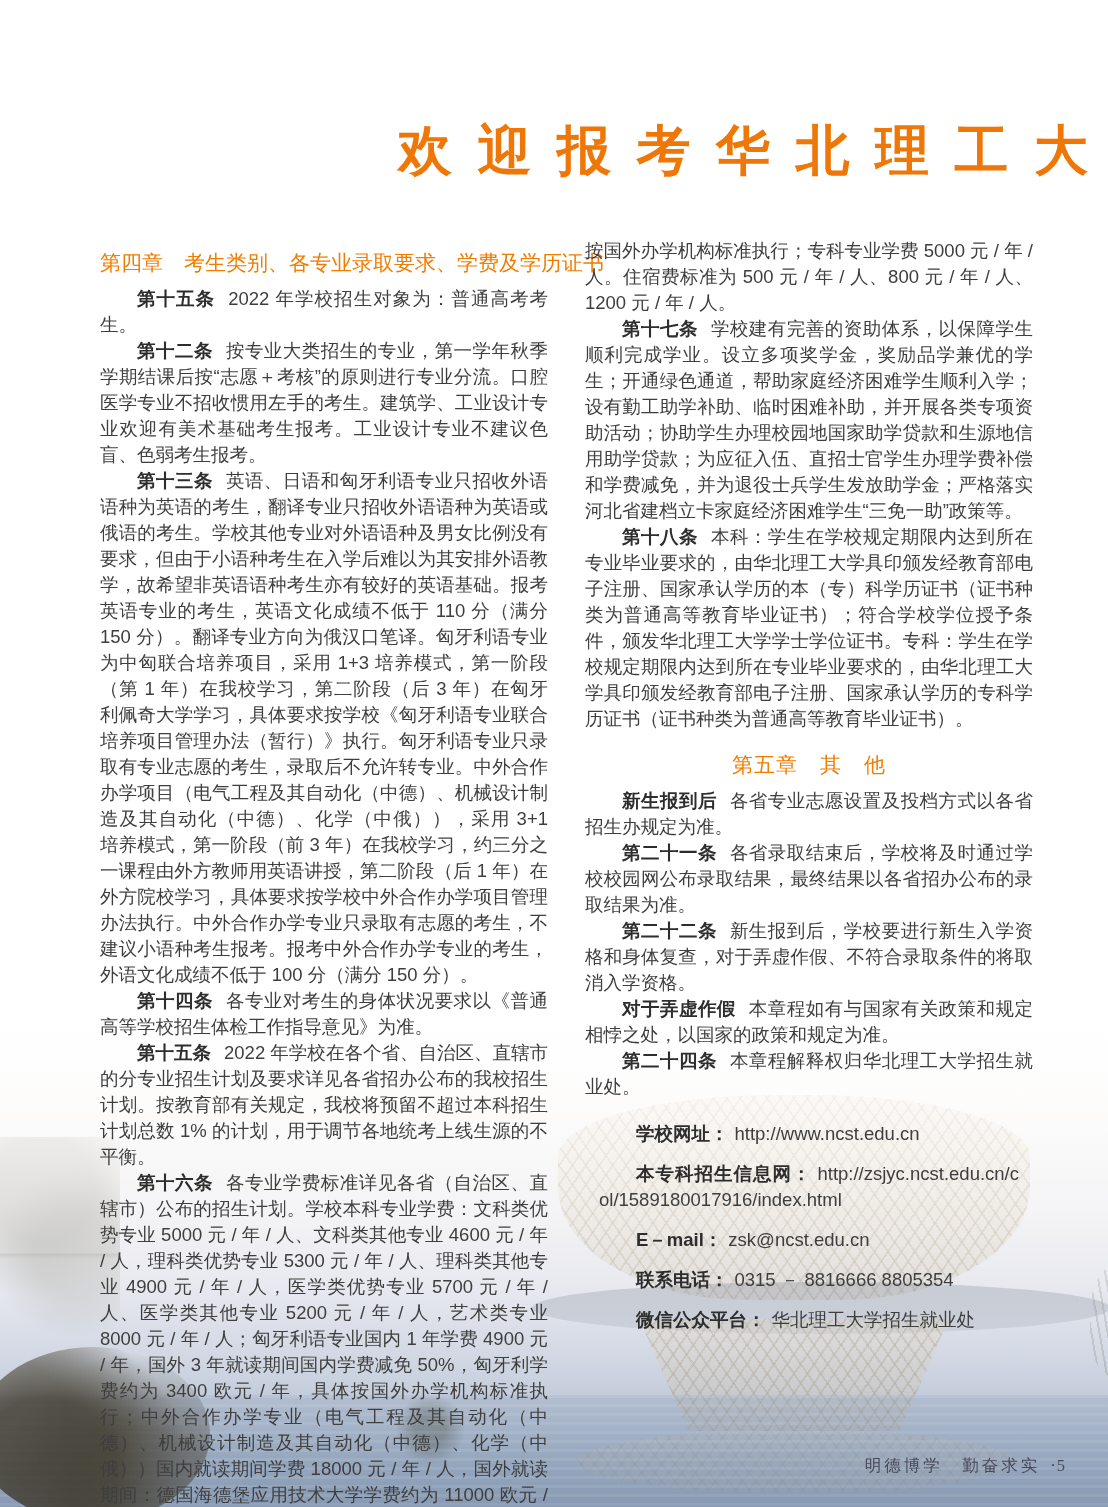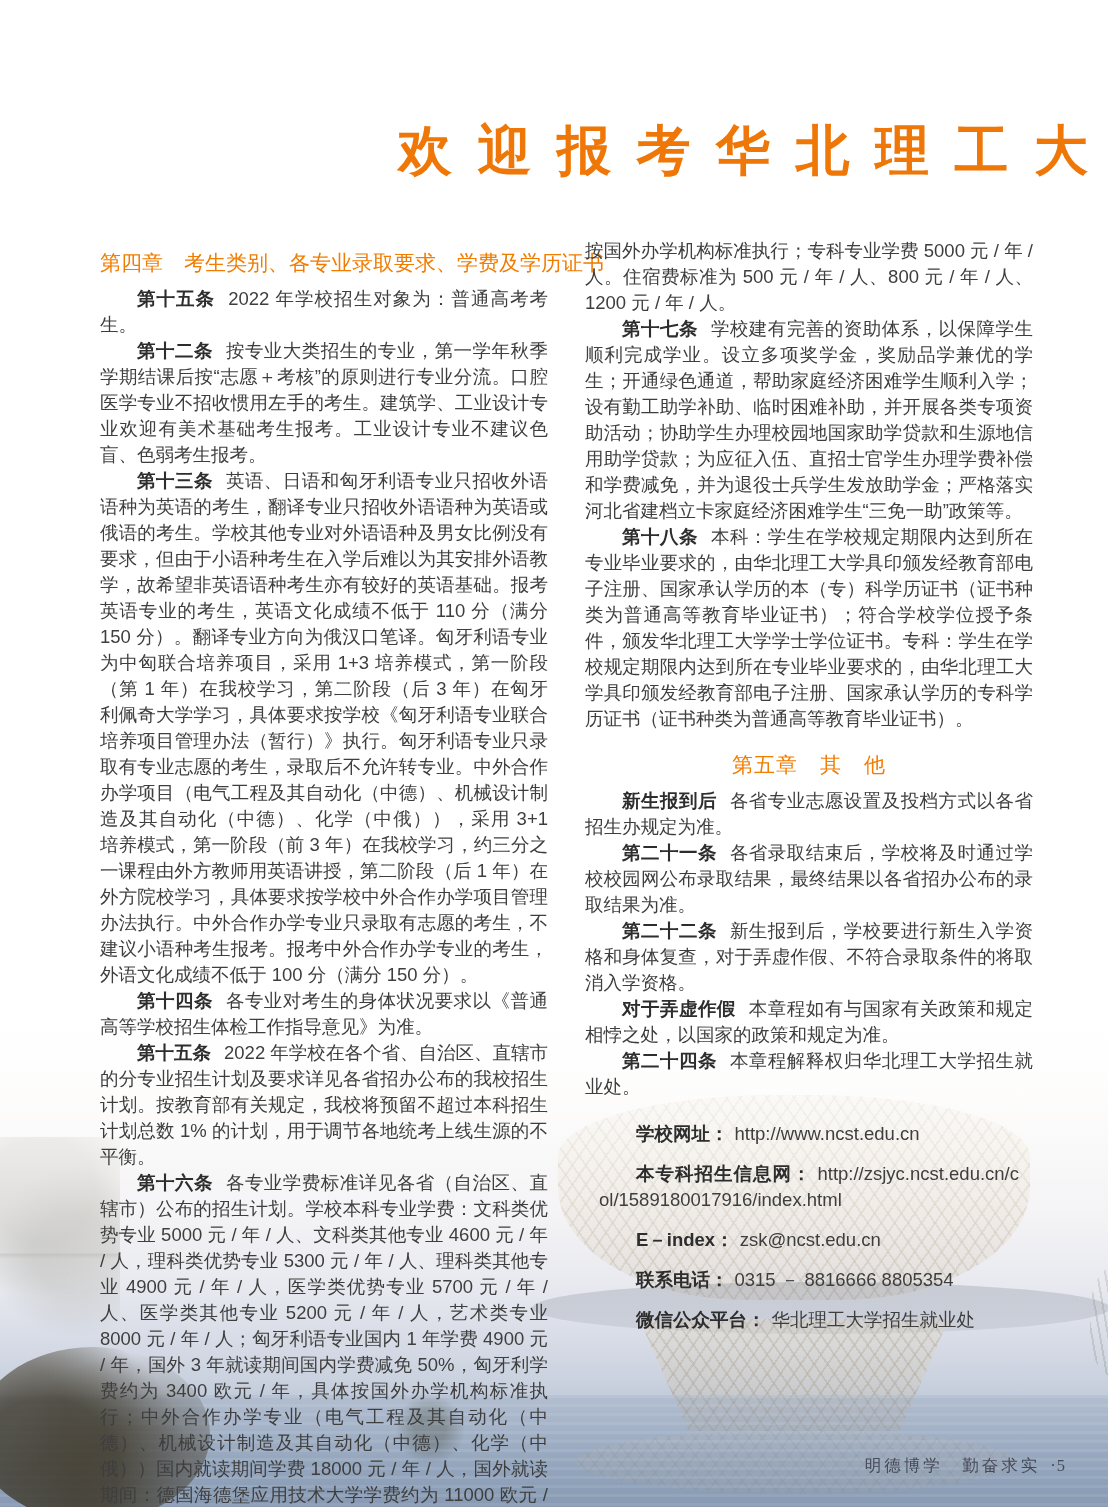--- a/index.html
+++ b/index.html
@@ -135,21 +135,21 @@
 
     <p class="art"><b class="lab">第二十二条</b><span>新生报到后，学校要进行新生入学资格和身体复查，对于弄虚作假、不符合录取条件的将取消入学资格。</span></p>
 
     <p class="art"><b class="lab">对于弄虚作假</b><span>本章程如有与国家有关政策和规定相悖之处，以国家的政策和规定为准。</span></p>
 
     <p class="art"><b class="lab">第二十四条</b><span>本章程解释权归华北理工大学招生就业处。</span></p>
 
     <div class="contact">
       <p><b class="lab">学校网址：</b><span class="val">http://www.ncst.edu.cn</span></p>
       <p><b class="lab">本专科招生信息网：</b><span class="val">http://zsjyc.ncst.edu.cn/col/1589180017916/index.html</span></p>
-      <p><b class="lab">E－index：</b><span class="val">zsk@ncst.edu.cn</span></p>
+      <p><b class="lab">E－mail：</b><span class="val">zsk@ncst.edu.cn</span></p>
       <p><b class="lab">联系电话：</b><span class="val">0315 － 8816666 8805354</span></p>
       <p><b class="lab">微信公众平台：</b><span class="val">华北理工大学招生就业处</span></p>
     </div>
   </div>
 
   <div class="footer">
     <span class="motto">明德博学　勤奋求实</span><span class="pagenum">·5</span>
   </div>
 
 </div>

